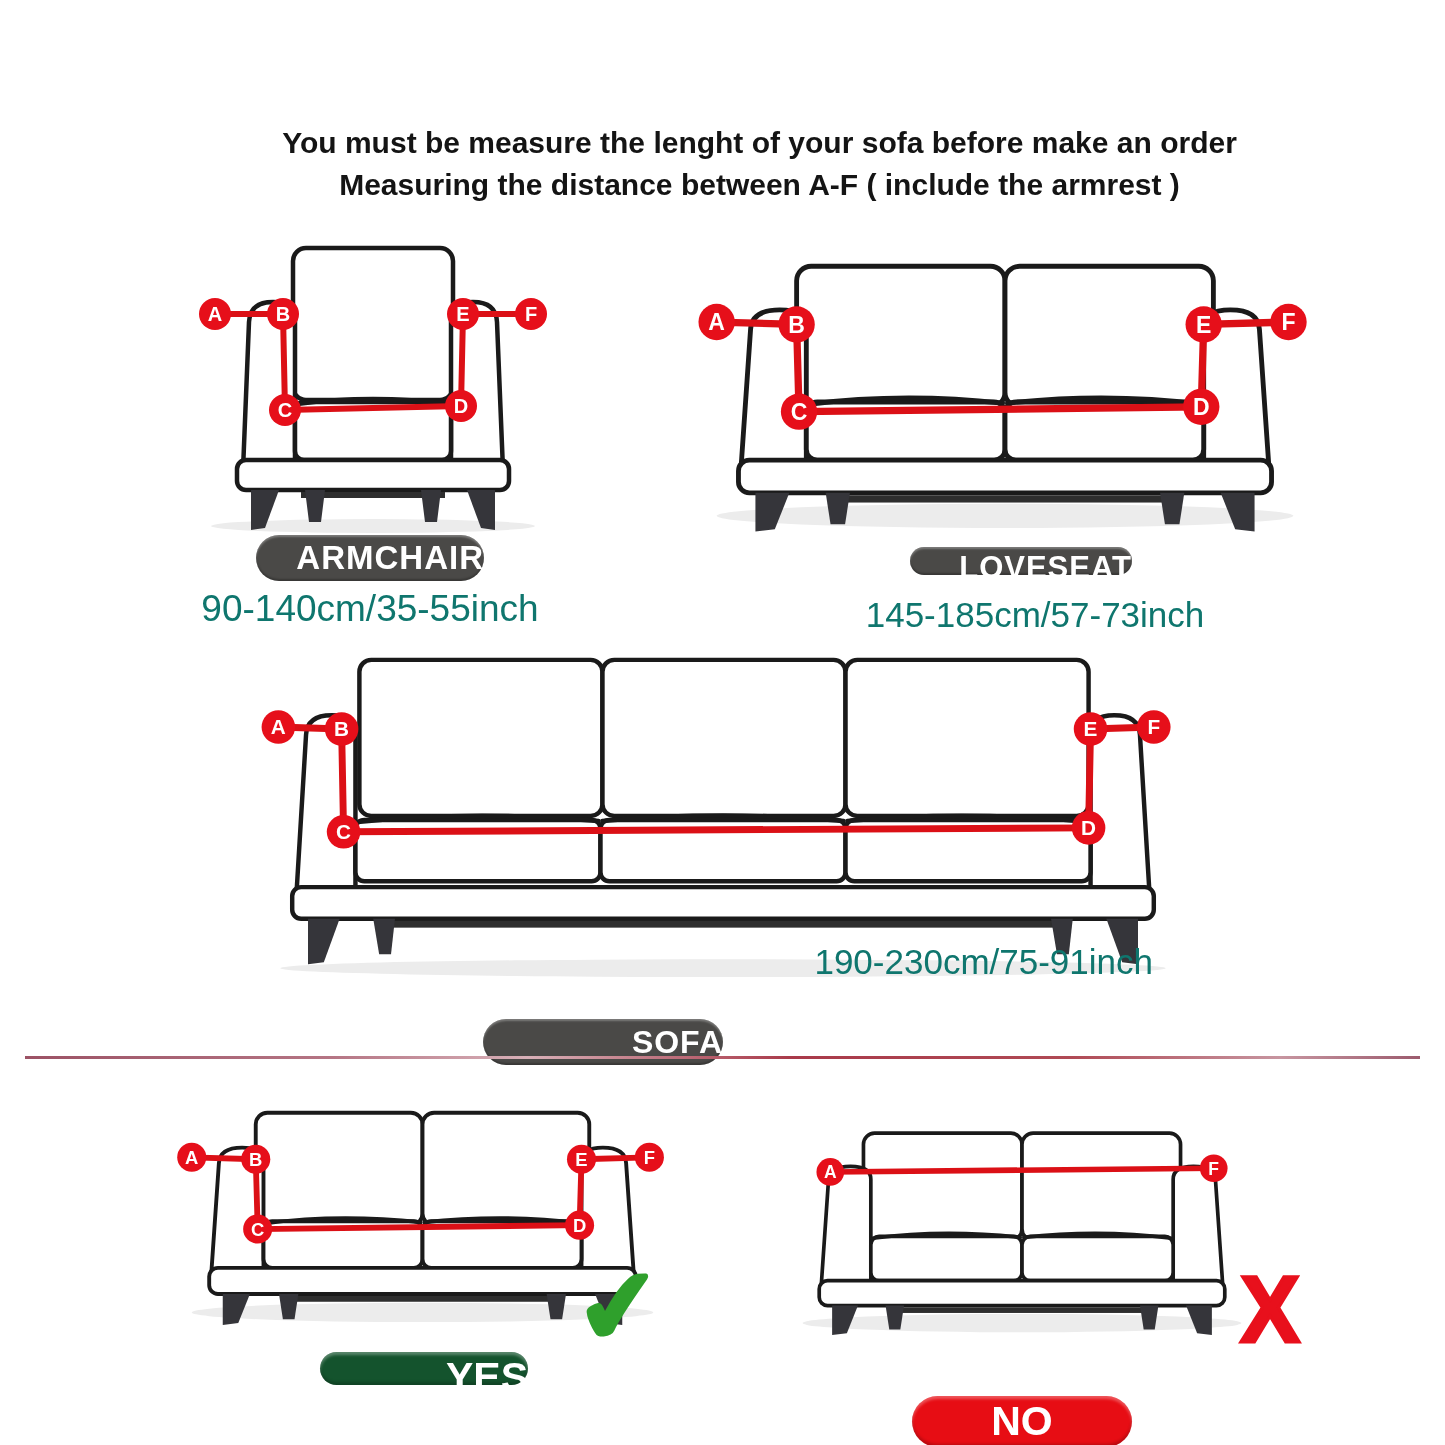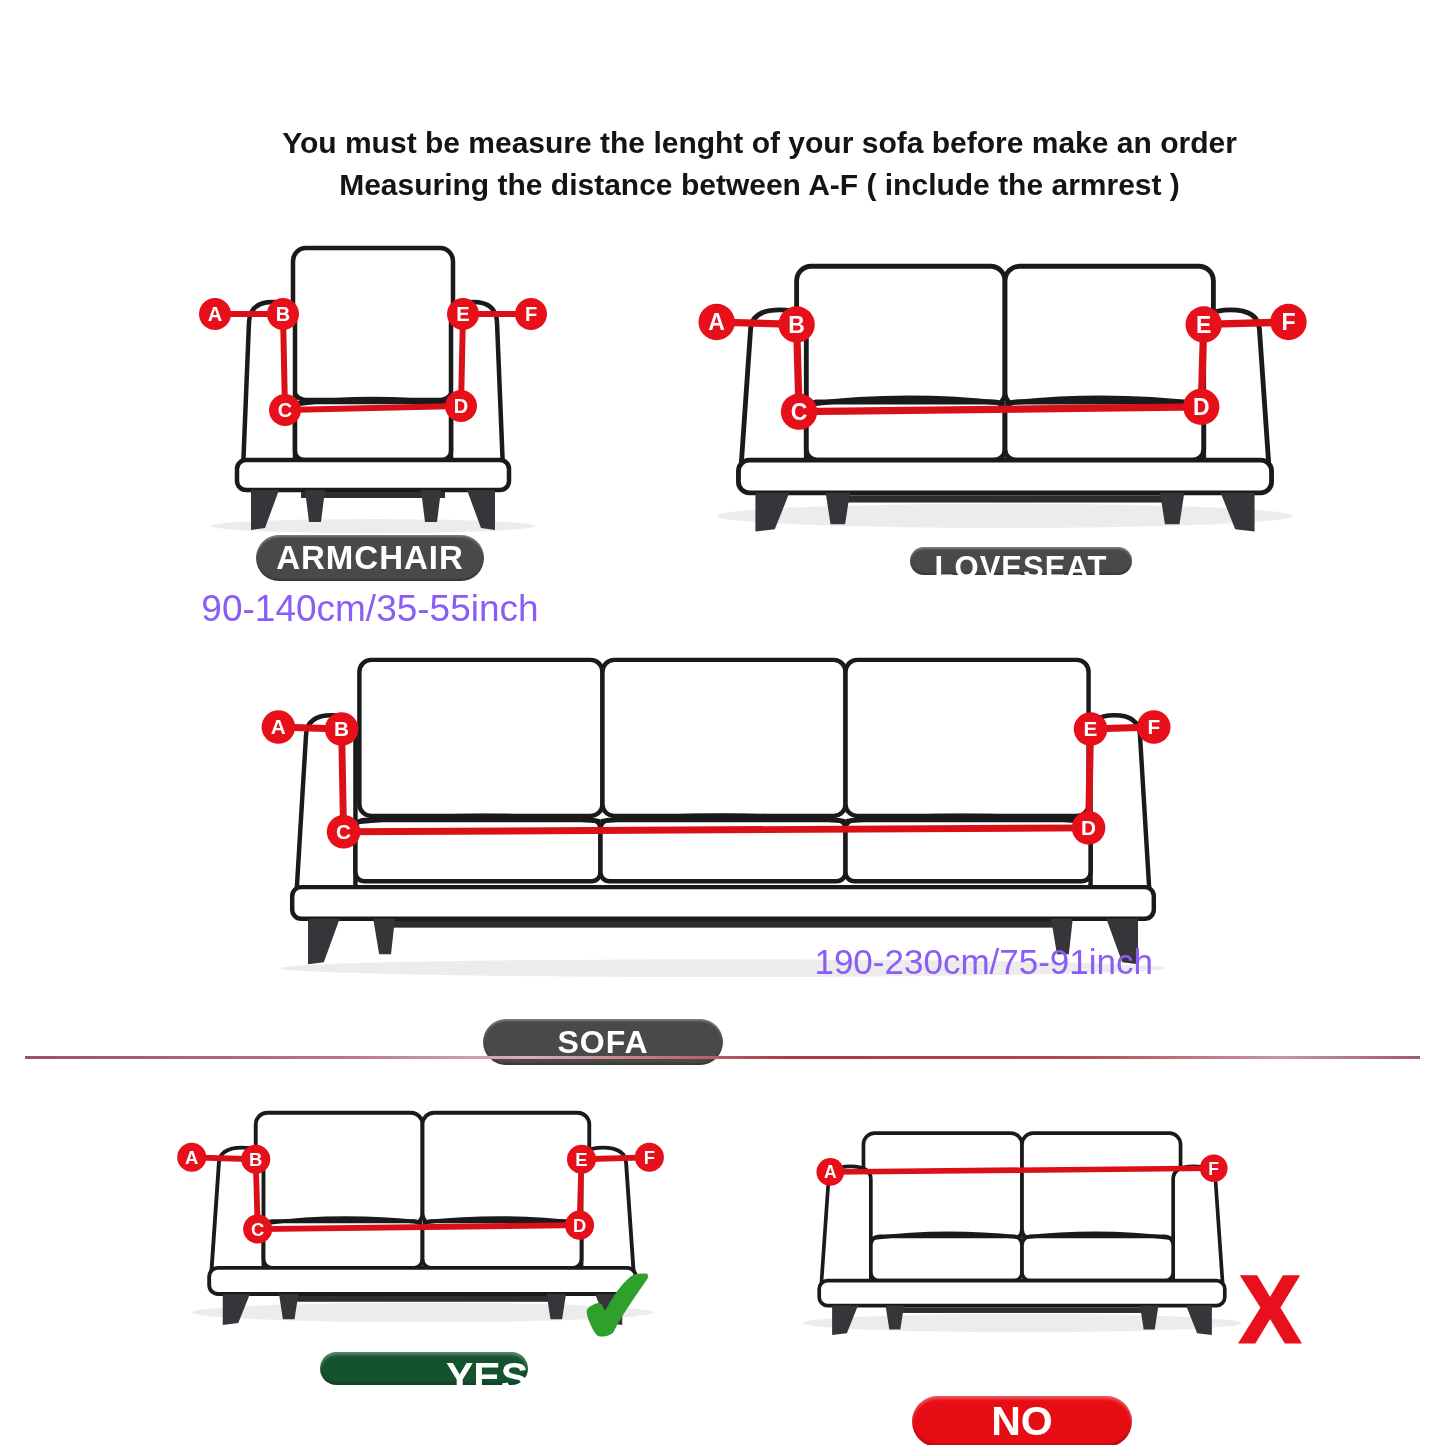--- a/index.html
+++ b/index.html
@@ -13,29 +13,29 @@
     -webkit-text-stroke:2.5px #fa1414;
   }
   .subtitle{
     position:absolute;left:0;width:100%;text-align:center;
     font-size:30px;font-weight:bold;color:#141414;padding-left:37px;
   }
   .subtitle.l1{top:126px;}
   .subtitle.l2{top:168px;}
   .diagram{position:absolute;}
   .pill{
-    position:absolute;background:#4a4947;color:#ffffff;text-align:center;
+    position:absolute;background:#4a4947;color:#ffffff;text-align:right;
     border-radius:28px;font-weight:bold;letter-spacing:1px;
     box-shadow:inset 0 2px 2px rgba(255,255,255,0.28), inset 0 -2px 2px rgba(0,0,0,0.25);
   }
   .pill.armchair{left:256px;top:535px;width:228px;height:46px;line-height:46px;font-size:33px;}
   .pill.loveseat{left:910px;top:547px;width:222px;height:28px;line-height:42px;font-size:31px;}
   .pill.sofa{left:483px;top:987px;width:240px;height:46px;line-height:46px;font-size:32px;margin-top:32px;}
   .size-text{
-    position:absolute;color:#8b5cf6;font-size:37px;text-align:center;white-space:nowrap;
+    position:absolute;color:#0f766e;font-size:37px;text-align:center;white-space:nowrap;
   }
   .size-text.armchair{left:180px;top:588px;width:380px;}
   .size-text.loveseat{left:850px;top:595px;width:370px;font-size:35px;}
   .size-text.sofa{left:733px;top:942px;width:420px;text-align:right;font-size:35px;}
   .divider{
     position:absolute;left:25px;top:1056px;width:1395px;height:3px;
     background:linear-gradient(90deg,#9c5265 0%,#b57584 22%,#d8b0b8 36%,#a93a4a 55%,#b04a55 75%,#c795a0 90%,#9c5b6e 100%);
   }
   .check-icon{
     position:absolute;left:576px;top:1256px;font-size:102px;line-height:1;
@@ -186,20 +186,21 @@
           <circle cx="424" cy="58" r="15" fill="#e60f1a"></circle>
           <text x="424" y="65" text-anchor="middle" font-size="19">E</text>
         </g>
       <g>
           <circle cx="494" cy="56" r="15" fill="#e60f1a"></circle>
           <text x="494" y="63" text-anchor="middle" font-size="19">F</text>
         </g>
     </g>
   </svg>
   <div class="pill loveseat">LOVESEAT</div>
+  <div class="size-text loveseat">145-185cm/57-73inch</div>
 
   <svg class="diagram" style="left:248px;top:650px" width="950" height="331" viewBox="0 0 960 335">
     <use href="#sf-body" xlink:href="#sf-body"></use>
     <g stroke="#db1016" stroke-width="7" stroke-linecap="round">
       <line x1="30" y1="78" x2="94" y2="80"></line>
       <line x1="94" y1="80" x2="96" y2="184"></line>
       <line x1="96" y1="184" x2="850" y2="180"></line>
       <line x1="850" y1="180" x2="852" y2="80"></line>
       <line x1="852" y1="80" x2="916" y2="78"></line>
     </g>

